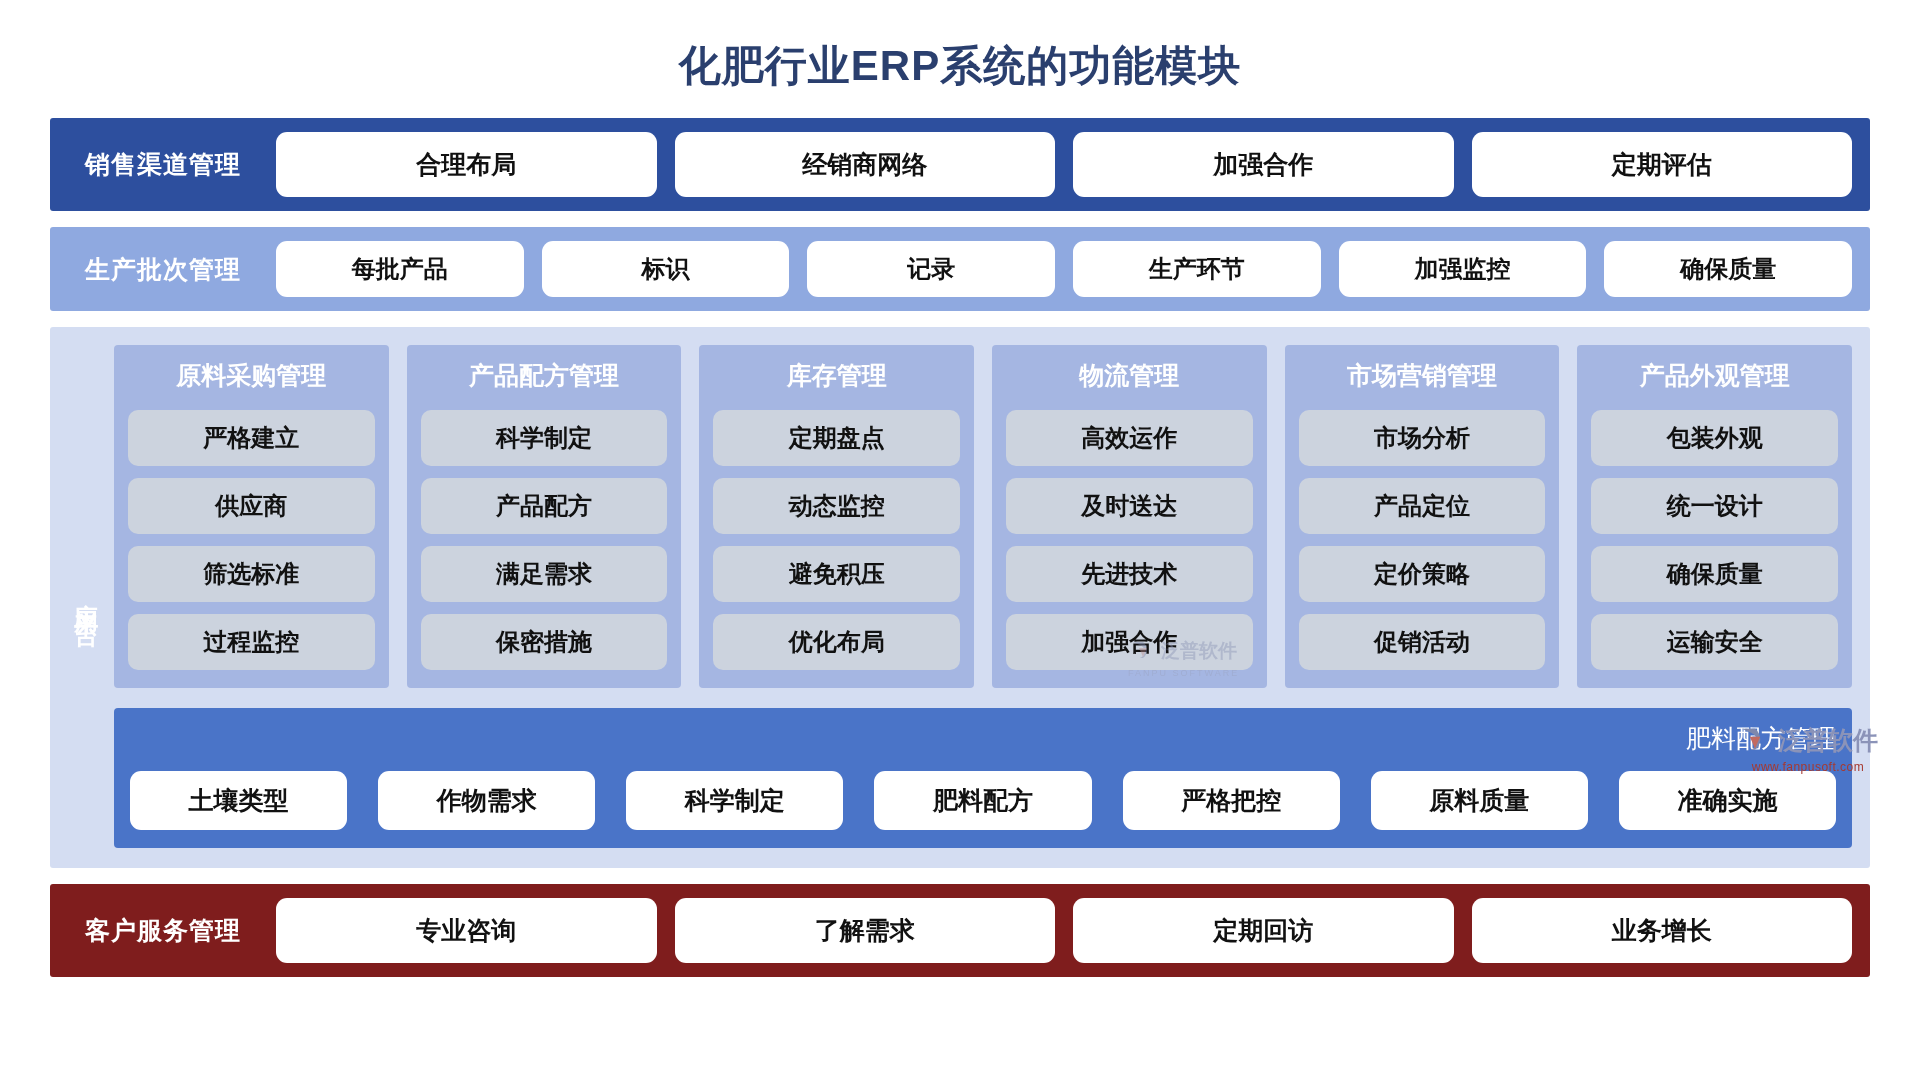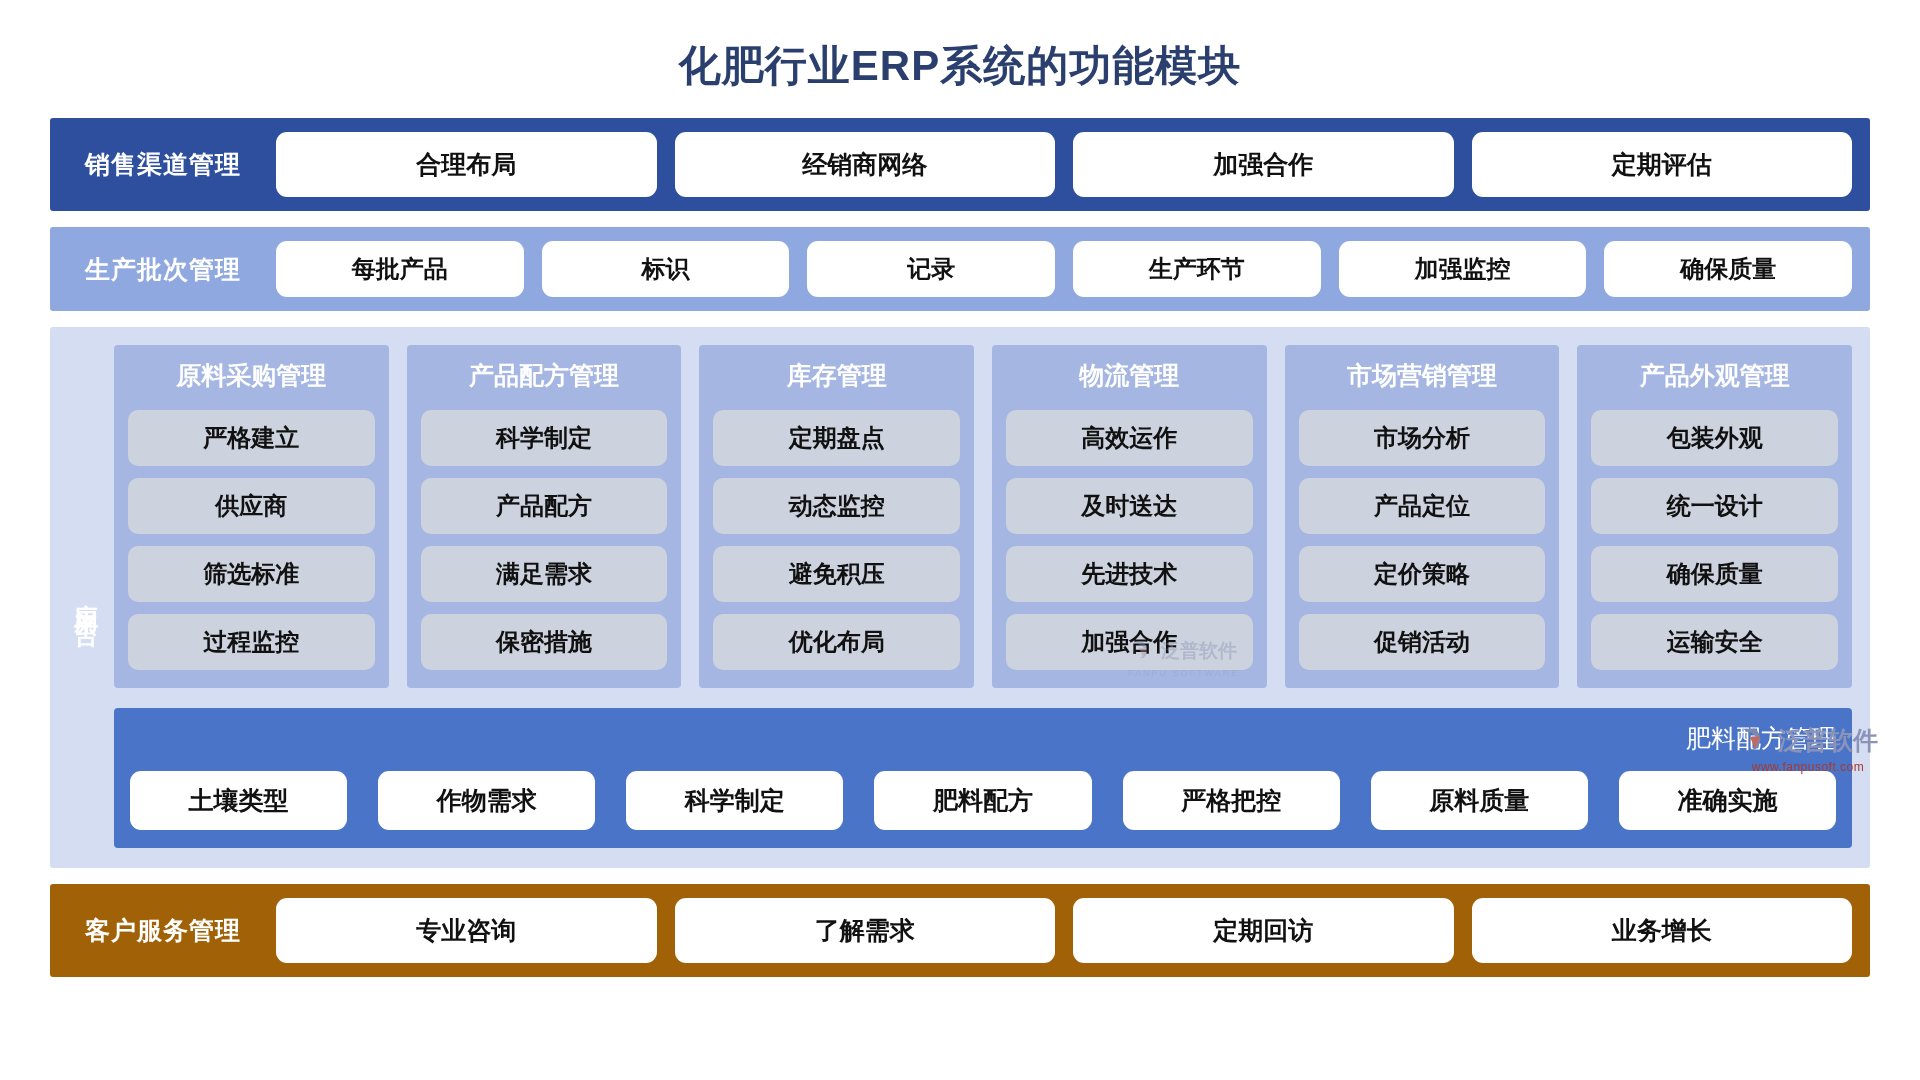--- a/index.html
+++ b/index.html
@@ -141,21 +141,21 @@
     margin-bottom: 16px;
   }
   .formula-chips {
     display: flex;
     gap: 31px;
   }
   .formula-chips .chip { font-size: 25px; padding: 13px 4px; }
 
   
   .row-service {
-    background: #a16207;
+    background: #7f1d1d;
     margin-bottom: 0;
   }
   .row-service .chip { padding: 16px 6px; }
 
   
   .wm-center {
     position: absolute;
     left: 1128px; top: 636px;
     display: flex; flex-direction: column; align-items: center;
     opacity: .42;

